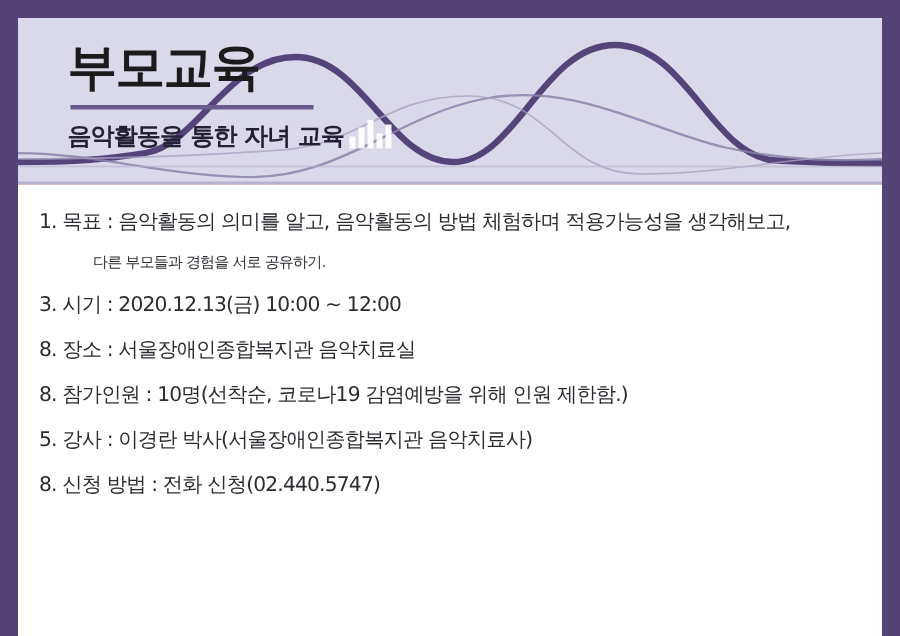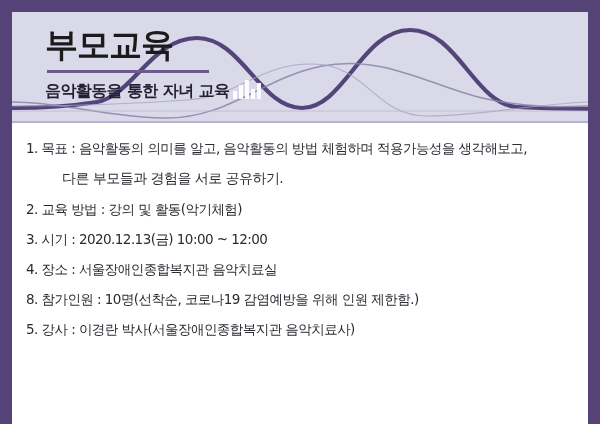--- a/index.html
+++ b/index.html
@@ -53,21 +53,21 @@
   .body-area{
     position:absolute;left:12px;top:123px;width:576px;height:340px;
     background:#ffffff;
   }
   .items{position:absolute;left:14px;top:15px;width:556px;}
   .item{
     font-size:13.5px;color:#2b2b33;letter-spacing:-0.55px;
     line-height:1.52;margin:0 0 9.5px 0;white-space:nowrap;
   }
   .item-cont{
-    font-size:14px;color:#2b2b33;letter-spacing:-0.55px;
+    font-size:10px;color:#2b2b33;letter-spacing:-0.55px;
     line-height:1.5;margin:0 0 9.5px 36px;white-space:nowrap;
   }
   
   .footer-logo{
     position:absolute;right:26px;bottom:8px;display:flex;align-items:center;gap:7px;
   }
   .logo-mark{width:26px;height:20px;display:block;}
   .logo-text{
     font-size:13px;font-weight:bold;color:#4a4a55;letter-spacing:-0.7px;white-space:nowrap;
   }
@@ -109,25 +109,25 @@
       </div>
     </div>
 
     <div class="header-rule"></div>
   </div>
 
   <div class="body-area">
     <div class="items">
       <p class="item">1. 목표 : 음악활동의 의미를 알고, 음악활동의 방법 체험하며 적용가능성을 생각해보고,</p>
       <p class="item-cont">다른 부모들과 경험을 서로 공유하기.</p>
-      <p class="item">2. 교육 방법 : 강의 및 활동(악기체험)</p>
       <p class="item">3. 시기 : 2020.12.13(금) 10:00 ~ 12:00</p>
-      <p class="item">4. 장소 : 서울장애인종합복지관 음악치료실</p>
+      <p class="item">8. 장소 : 서울장애인종합복지관 음악치료실</p>
       <p class="item">8. 참가인원 : 10명(선착순, 코로나19 감염예방을 위해 인원 제한함.)</p>
       <p class="item">5. 강사 : 이경란 박사(서울장애인종합복지관 음악치료사)</p>
+      <p class="item">8. 신청 방법 : 전화 신청(02.440.5747)</p>
     </div>
 
     <div class="footer-logo">
       <svg class="logo-mark" viewBox="0 0 52 40">
         <path d="M26 4 C23.5 6.5 23 10 24.2 13.5 C25 16 26 18 26 18
                  C26 18 27 16 27.8 13.5 C29 10 28.5 6.5 26 4 Z" fill="#1f9fae"></path>
         <path d="M24 17 C21 11 15 7 8 7 C11 12 13 17 13.5 21
                  C16.5 19.5 20.5 18.5 24 19.5 Z" fill="#5ec8d2"></path>
         <path d="M28 17 C31 11 37 7 44 7 C41 12 39 17 38.5 21
                  C35.5 19.5 31.5 18.5 28 19.5 Z" fill="#5ec8d2"></path>

